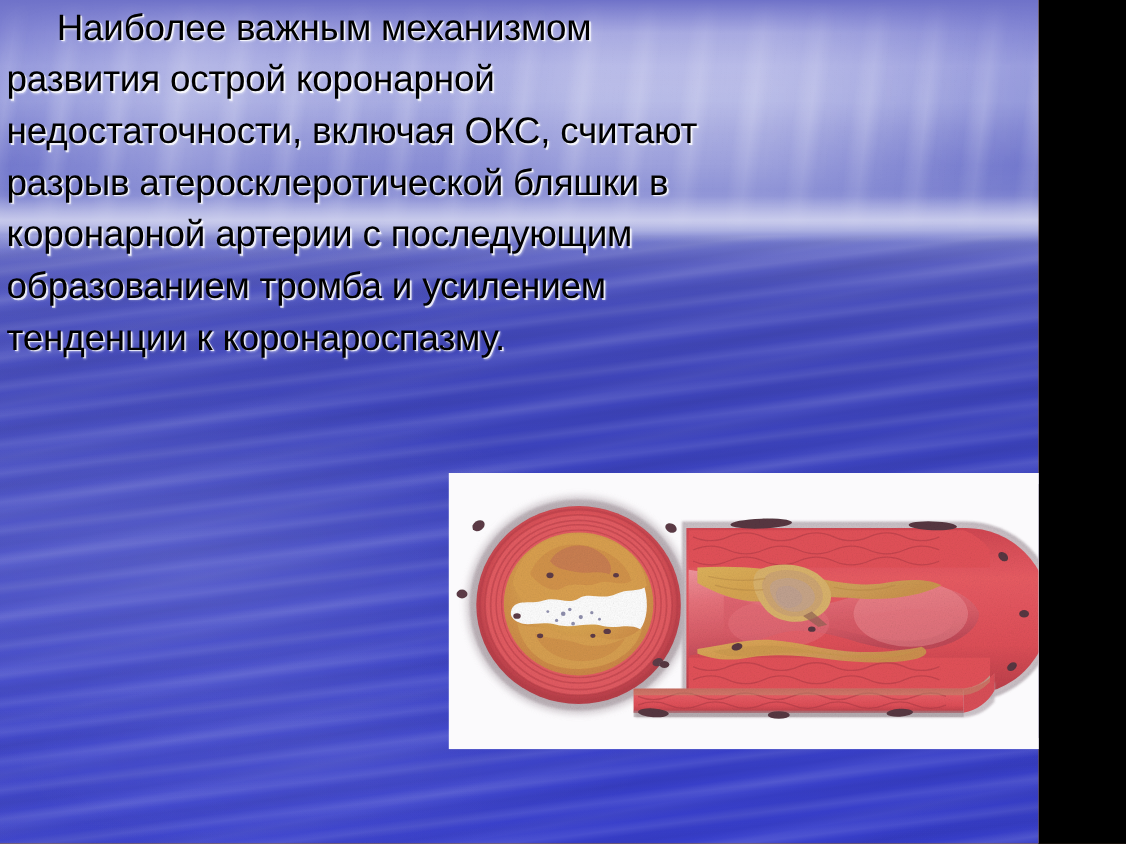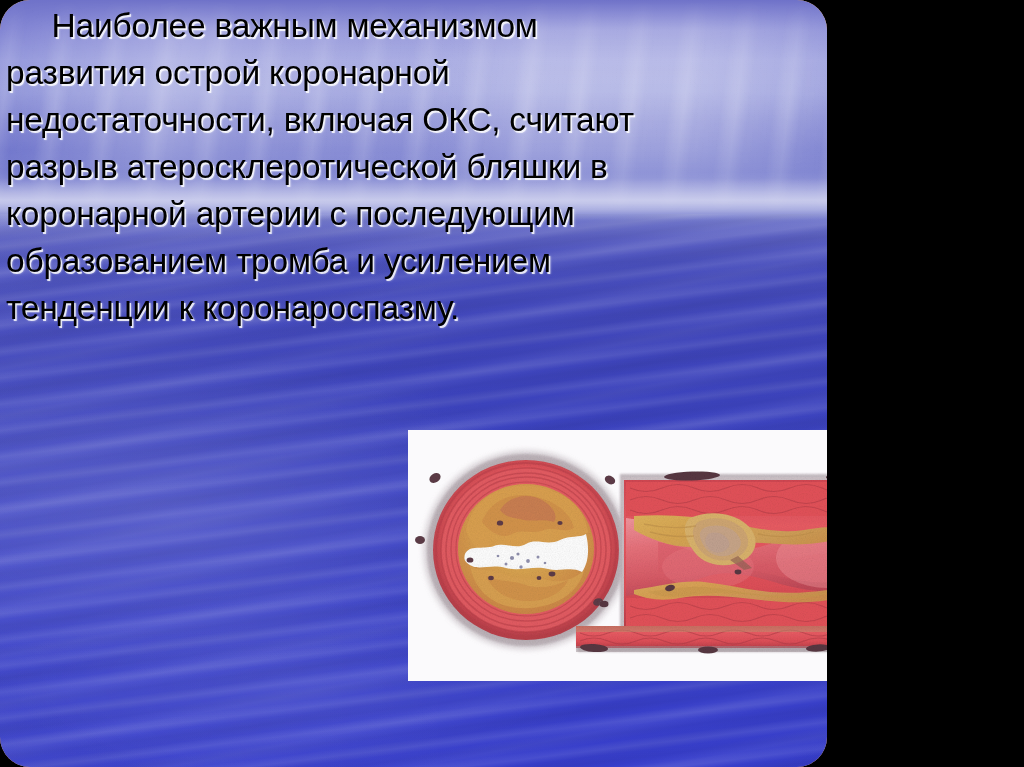--- a/index.html
+++ b/index.html
@@ -3,26 +3,25 @@
 <meta charset="utf-8">
 <title>Slide</title>
 <style>
   html, body {
     margin: 0;
     padding: 0;
     background: #000;
   }
   #slide {
     position: relative;
-    width: 827px;
+    width: 944px;
     height: 767px;
     overflow: hidden;
     font-family: "Liberation Sans", sans-serif;
     background: #fdba74;
-    border-radius: 30px;
   }
 
   
   .bg-layer { position: absolute; left: 0; top: 0; width: 1024px; height: 767px; }
 
   
   .bg-base {
     background: linear-gradient(to bottom,
       #6f72c9 0px,
       #7d80d2 26px,

